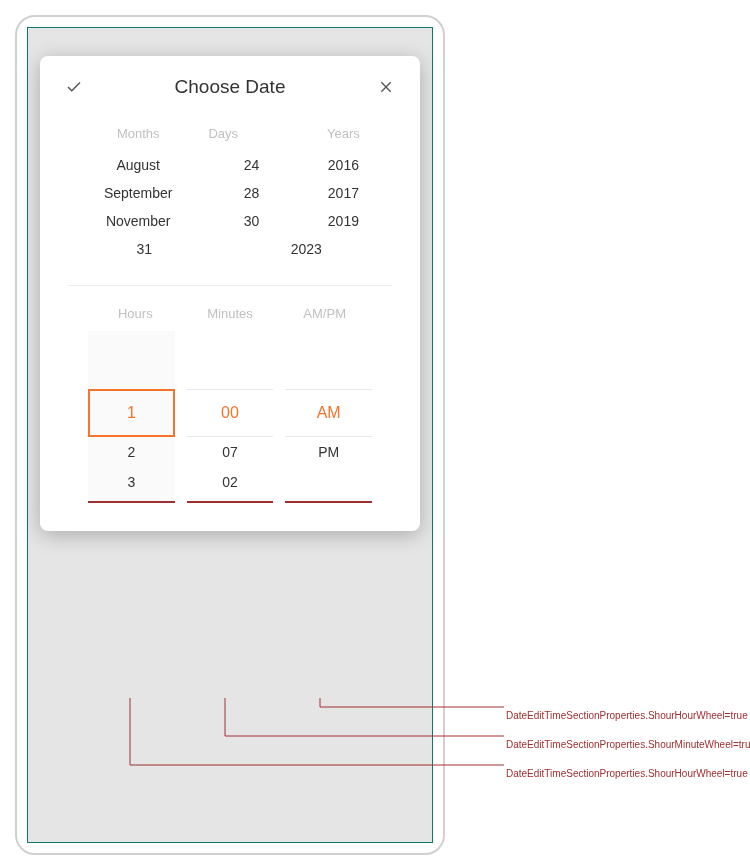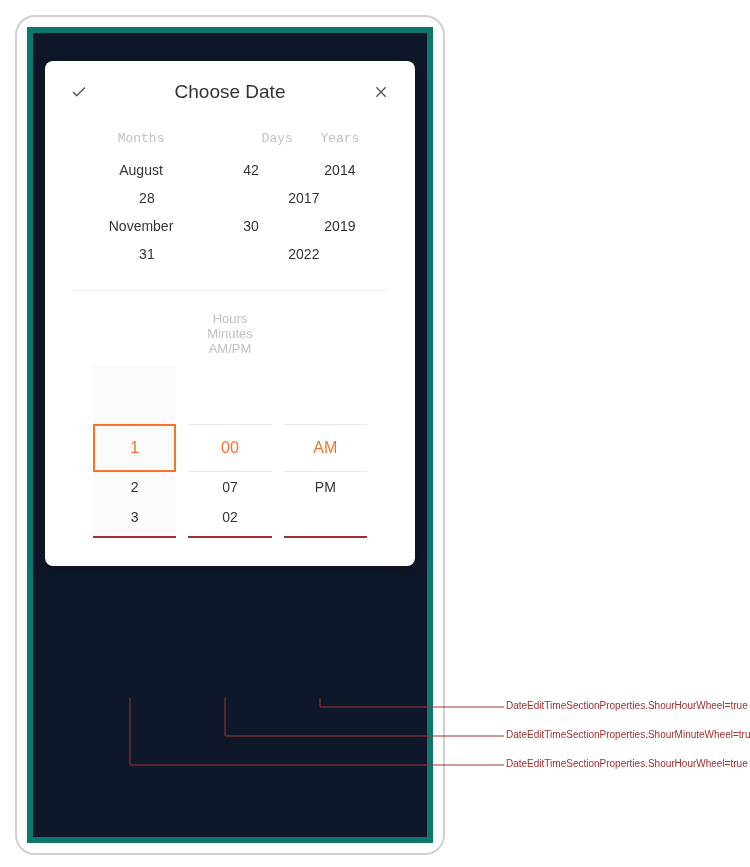--- a/index.html
+++ b/index.html
@@ -17,22 +17,22 @@
       width: 430px;
       height: 840px;
       border: 2px solid #d0d0d0;
       border-radius: 20px;
       padding: 10px;
       background: #fff;
     }
     .phone-inner {
       width: 100%;
       height: 100%;
-      background: #0f172a;
-      border: 6px solid #0f766e;
+      background: #e5e5e5;
+      border: 1px solid #0f766e;
       position: relative;
     }
     .dialog {
       position: absolute;
       left: 12px;
       top: 28px;
       right: 12px;
       background: #fff;
       border-radius: 8px;
       box-shadow: 0 4px 20px rgba(0,0,0,0.25);
@@ -59,24 +59,23 @@
     }
     .section {
       padding: 0 28px;
     }
     .col-headers {
       display: flex;
       color: #c0c0c0;
       font-size: 13px;
       margin-top: 12px;
       margin-bottom: 10px;
-      font-family: Liberation Mono, monospace;
     }
     .date-headers .col-m { flex: 1.3; text-align: center; }
-    .date-headers .col-d { flex: 0.8; text-align: right; }
+    .date-headers .col-d { flex: 0.8; text-align: left; }
     .date-headers .col-y { flex: 0.9; text-align: center; }
     .wheel-row {
       display: flex;
     }
     .date-row .col-m { flex: 1.3; text-align: center; }
     .date-row .col-d { flex: 0.8; text-align: center; }
     .date-row .col-y { flex: 0.9; text-align: center; }
     .wheel-item {
       padding: 6px 0;
       font-size: 14px;
@@ -96,21 +95,20 @@
       border-top: 1px solid #eee;
       margin: 22px 28px 0 28px;
     }
     .time-headers {
       display: flex;
       color: #c0c0c0;
       font-size: 13px;
       margin-top: 20px;
       margin-bottom: 10px;
       padding: 0 20px;
-      flex-direction: column;
     }
     .time-headers > div { flex: 1; text-align: center; }
     .time-wheels {
       display: flex;
       padding: 0 20px;
       gap: 12px;
     }
     .time-col {
       flex: 1;
       text-align: center;
@@ -146,20 +144,21 @@
       position: absolute;
       left: 0; top: 0;
       width: 750px; height: 867px;
       pointer-events: none;
     }
     .callout-label {
       position: absolute;
       font-size: 10px;
       color: #a03030;
       white-space: nowrap;
+      margin-top: 10px;
     }
     svg.lines {
       position: absolute;
       left: 0; top: 0;
       width: 750px; height: 867px;
     }
     svg.lines line {
       stroke: #a03030;
       stroke-width: 1;
     }
@@ -187,37 +186,38 @@
 
       <div class="section">
         <div class="col-headers date-headers">
           <div class="col-m">Months</div>
           <div class="col-d">Days</div>
           <div class="col-y">Years</div>
         </div>
 
         <div class="wheel-row date-row">
           <div class="wheel-item col-m">August</div>
-          <div class="wheel-item col-d">42</div>
-          <div class="wheel-item col-y">2014</div>
-        </div>
-        <div class="wheel-row date-row">
+          <div class="wheel-item col-d">24</div>
+          <div class="wheel-item col-y">2016</div>
+        </div>
+        <div class="wheel-row date-row">
+          <div class="wheel-item col-m">September</div>
           <div class="wheel-item col-d">28</div>
           <div class="wheel-item col-y">2017</div>
         </div>
 
 
         <div class="wheel-row date-row">
           <div class="wheel-item col-m">November</div>
           <div class="wheel-item col-d">30</div>
           <div class="wheel-item col-y">2019</div>
         </div>
         <div class="wheel-row date-row">
           <div class="wheel-item col-d">31</div>
-          <div class="wheel-item col-y">2022</div>
+          <div class="wheel-item col-y">2023</div>
         </div>
       </div>
 
       <div class="divider"></div>
 
       <div class="section">
         <div class="time-headers">
           <div>Hours</div>
           <div>Minutes</div>
           <div>AM/PM</div>

